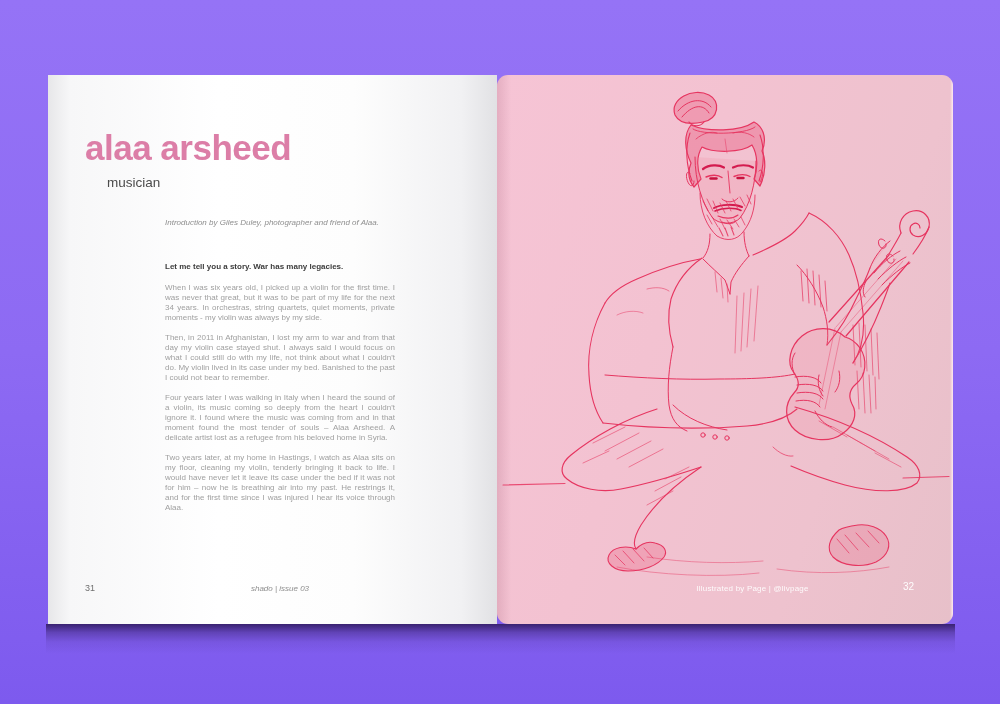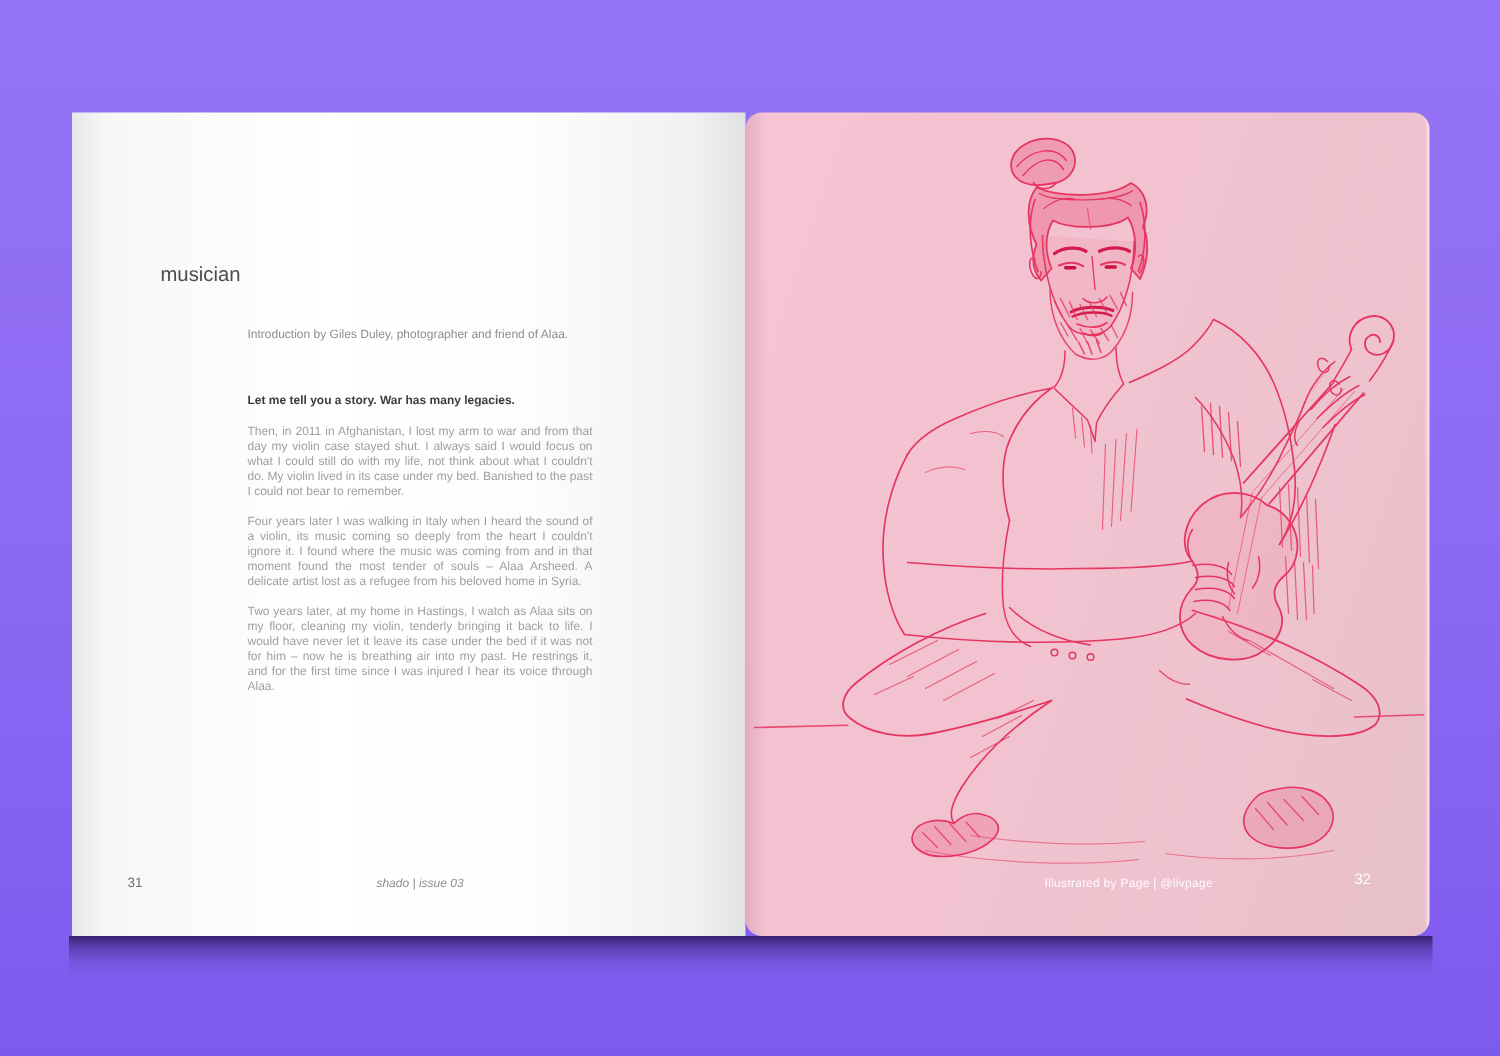--- a/index.html
+++ b/index.html
@@ -32,21 +32,21 @@
     content:""; position:absolute; right:0; top:0; bottom:0; width:3px;
     background:linear-gradient(90deg, rgba(255,255,255,0), rgba(255,240,246,0.85));
   }
   .title {
     position:absolute; left:37px; top:53px; font-size:35px; font-weight:bold;
     letter-spacing:-0.5px; color:#dc7ea7;
   }
   .subtitle { position:absolute; left:59px; top:100px; font-size:13.5px; color:#4b4b4b; }
   .intro {
     position:absolute; left:117px; top:143px; width:232px;
-    font-size:8px; color:#8e8e8e;
+    font-size:8px; font-style:italic; color:#8e8e8e;
   }
   .column { position:absolute; left:117px; top:170px; width:230px; }
   .lead { font-size:8px; font-weight:bold; color:#3c3c3c; margin:17px 0 11px; line-height:10px; }
   .column p.body {
     font-size:8px; line-height:10px; color:#9f9f9f;
     text-align:justify; margin:0 0 10px;
   }
   .folio-left { position:absolute; left:37px; top:508px; font-size:9px; color:#6f6f6f; }
   .imprint {
     position:absolute; left:117px; top:509px; width:230px; text-align:center;
@@ -59,24 +59,26 @@
   }
   .folio-right { position:absolute; left:406px; top:506px; font-size:10px; color:rgba(255,255,255,0.95); }
 </style>
 </head>
 <body>
 
 <div class="stage">
   <div class="book">
 
     <div class="page page-left">
+      <div class="title">alaa arsheed</div>
       <div class="subtitle">musician</div>
       <div class="intro">Introduction by Giles Duley, photographer and friend of Alaa.</div>
       <div class="column">
         <p class="lead">Let me tell you a story. War has many legacies.</p>
+        <p class="body">When I was six years old, I picked up a violin for the first time. I was never that great, but it was to be part of my life for the next 34 years. In orchestras, string quartets, quiet moments, private moments - my violin was always by my side.</p>
         <p class="body">Then, in 2011 in Afghanistan, I lost my arm to war and from that day my violin case stayed shut. I always said I would focus on what I could still do with my life, not think about what I couldn't do. My violin lived in its case under my bed. Banished to the past I could not bear to remember.</p>
         <p class="body">Four years later I was walking in Italy when I heard the sound of a violin, its music coming so deeply from the heart I couldn't ignore it. I found where the music was coming from and in that moment found the most tender of souls – Alaa Arsheed. A delicate artist lost as a refugee from his beloved home in Syria.</p>
         <p class="body">Two years later, at my home in Hastings, I watch as Alaa sits on my floor, cleaning my violin, tenderly bringing it back to life. I would have never let it leave its case under the bed if it was not for him – now he is breathing air into my past. He restrings it, and for the first time since I was injured I hear its voice through Alaa.</p>
       </div>
       <div class="folio-left">31</div>
       <div class="imprint">shado | issue 03</div>
     </div>
 
     <div class="page page-right">
       <svg class="sketch" viewBox="0 0 456 549">

